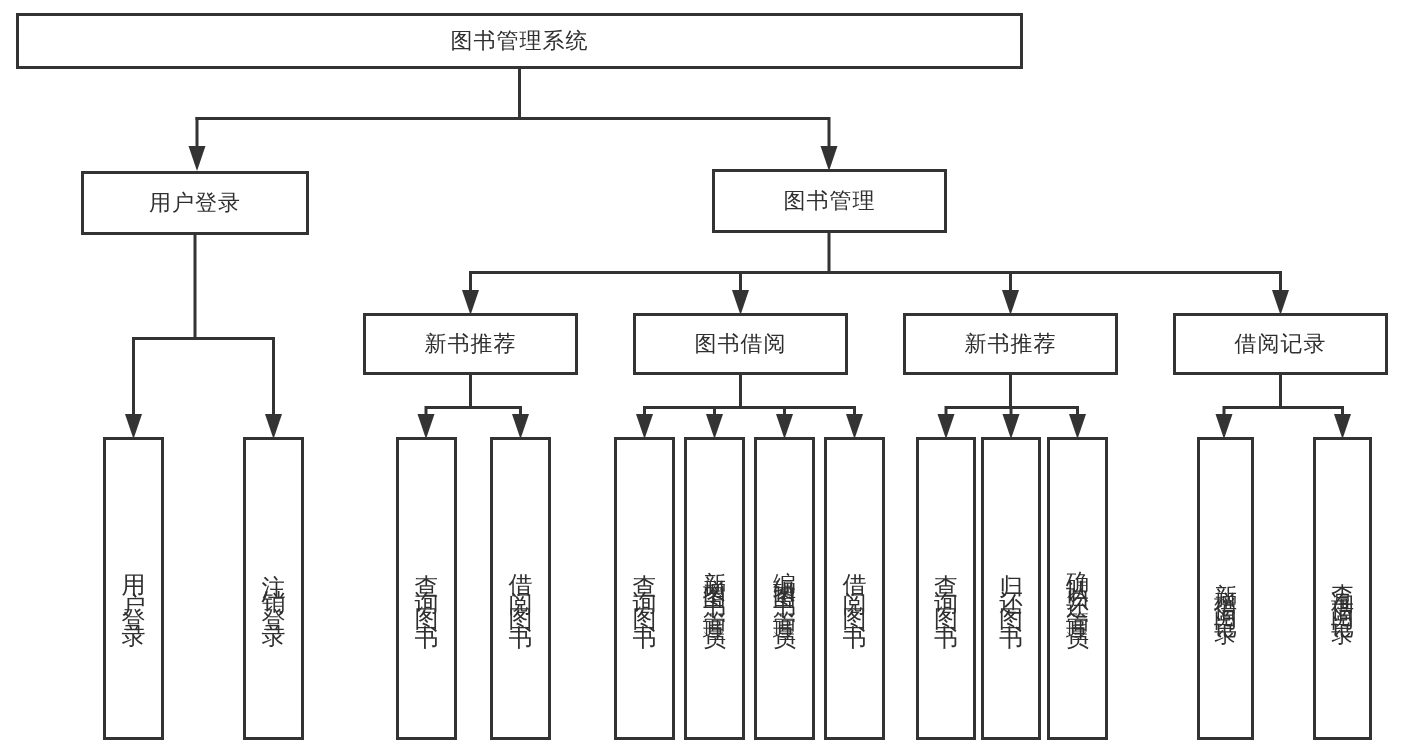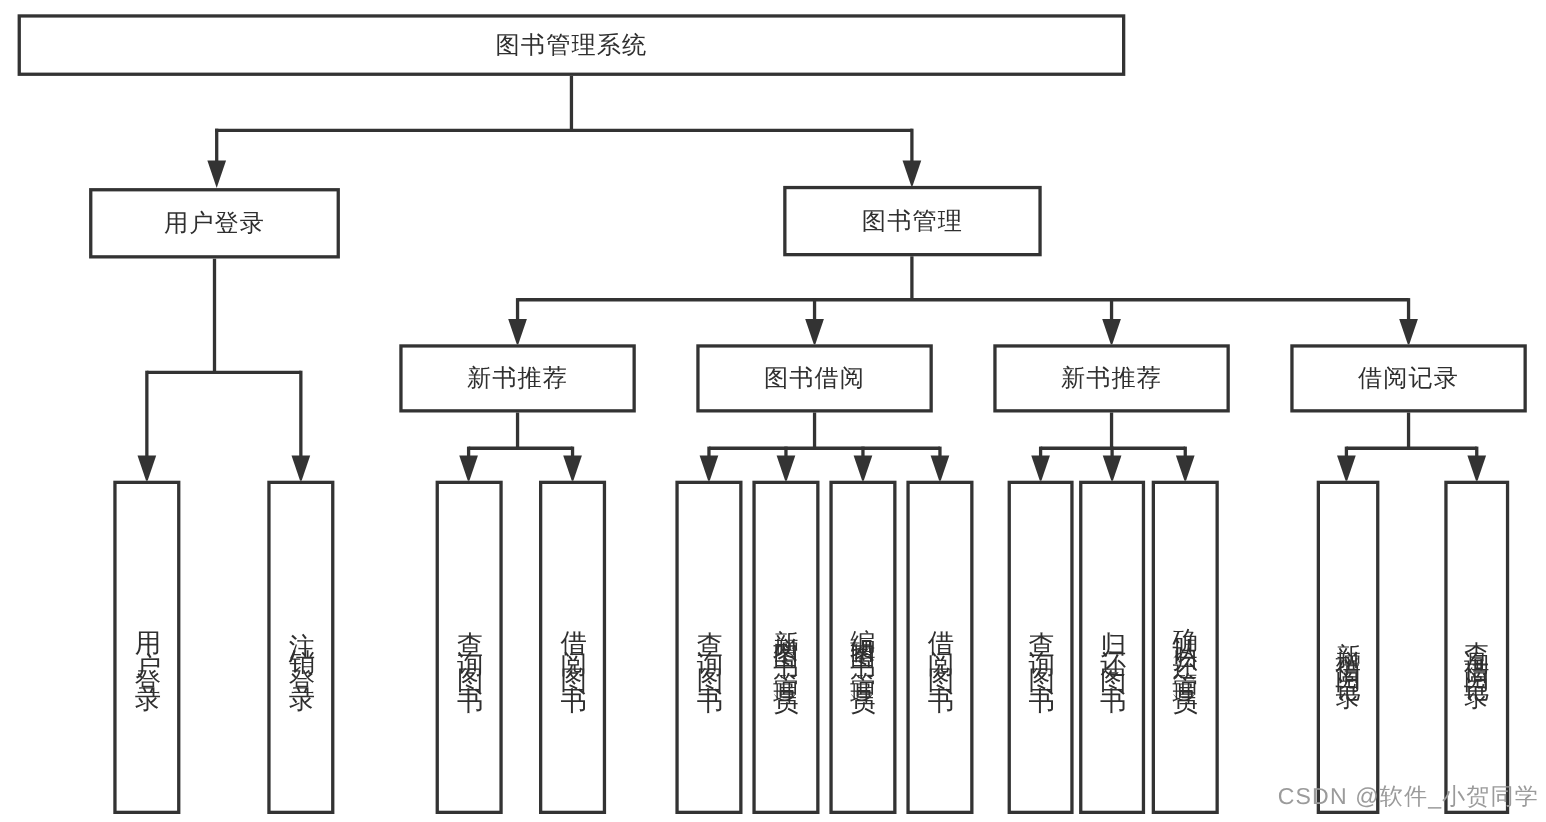--- a/index.html
+++ b/index.html
@@ -201,15 +201,14 @@
     <span class="v-label tight">确认归还（管理员）</span>
   </div>
 
   <div class="node leaf" style="left:1197px;top:437px;width:57px;height:303px">
     <span class="v-label tight">新增借阅记录</span>
   </div>
   <div class="node leaf" style="left:1313px;top:437px;width:59px;height:303px">
     <span class="v-label tight">查询借阅记录</span>
   </div>
 
-  <div class="watermark">CSDN @软件_小贺同学</div>
 
 </div>
 
 </body></html>

